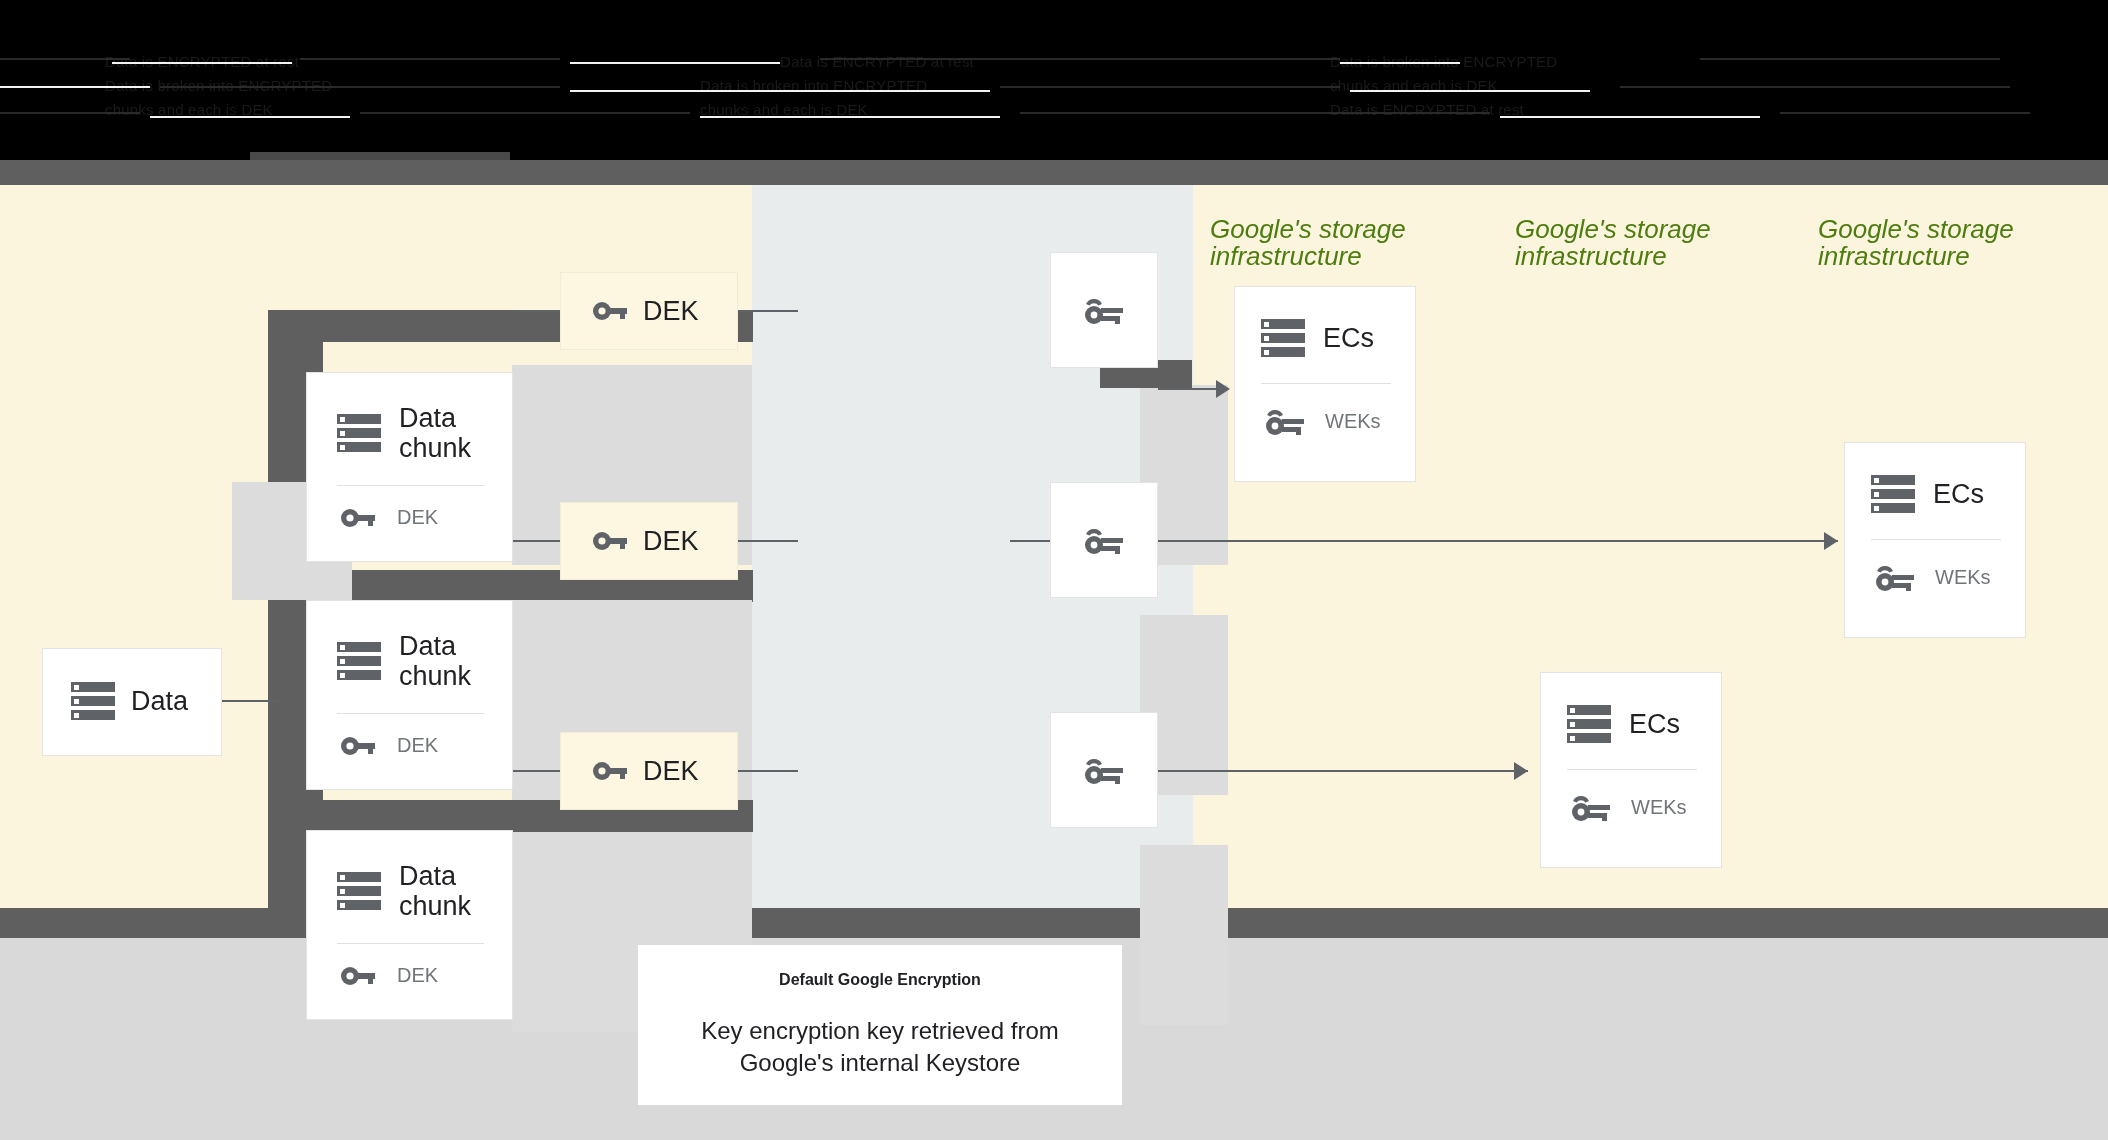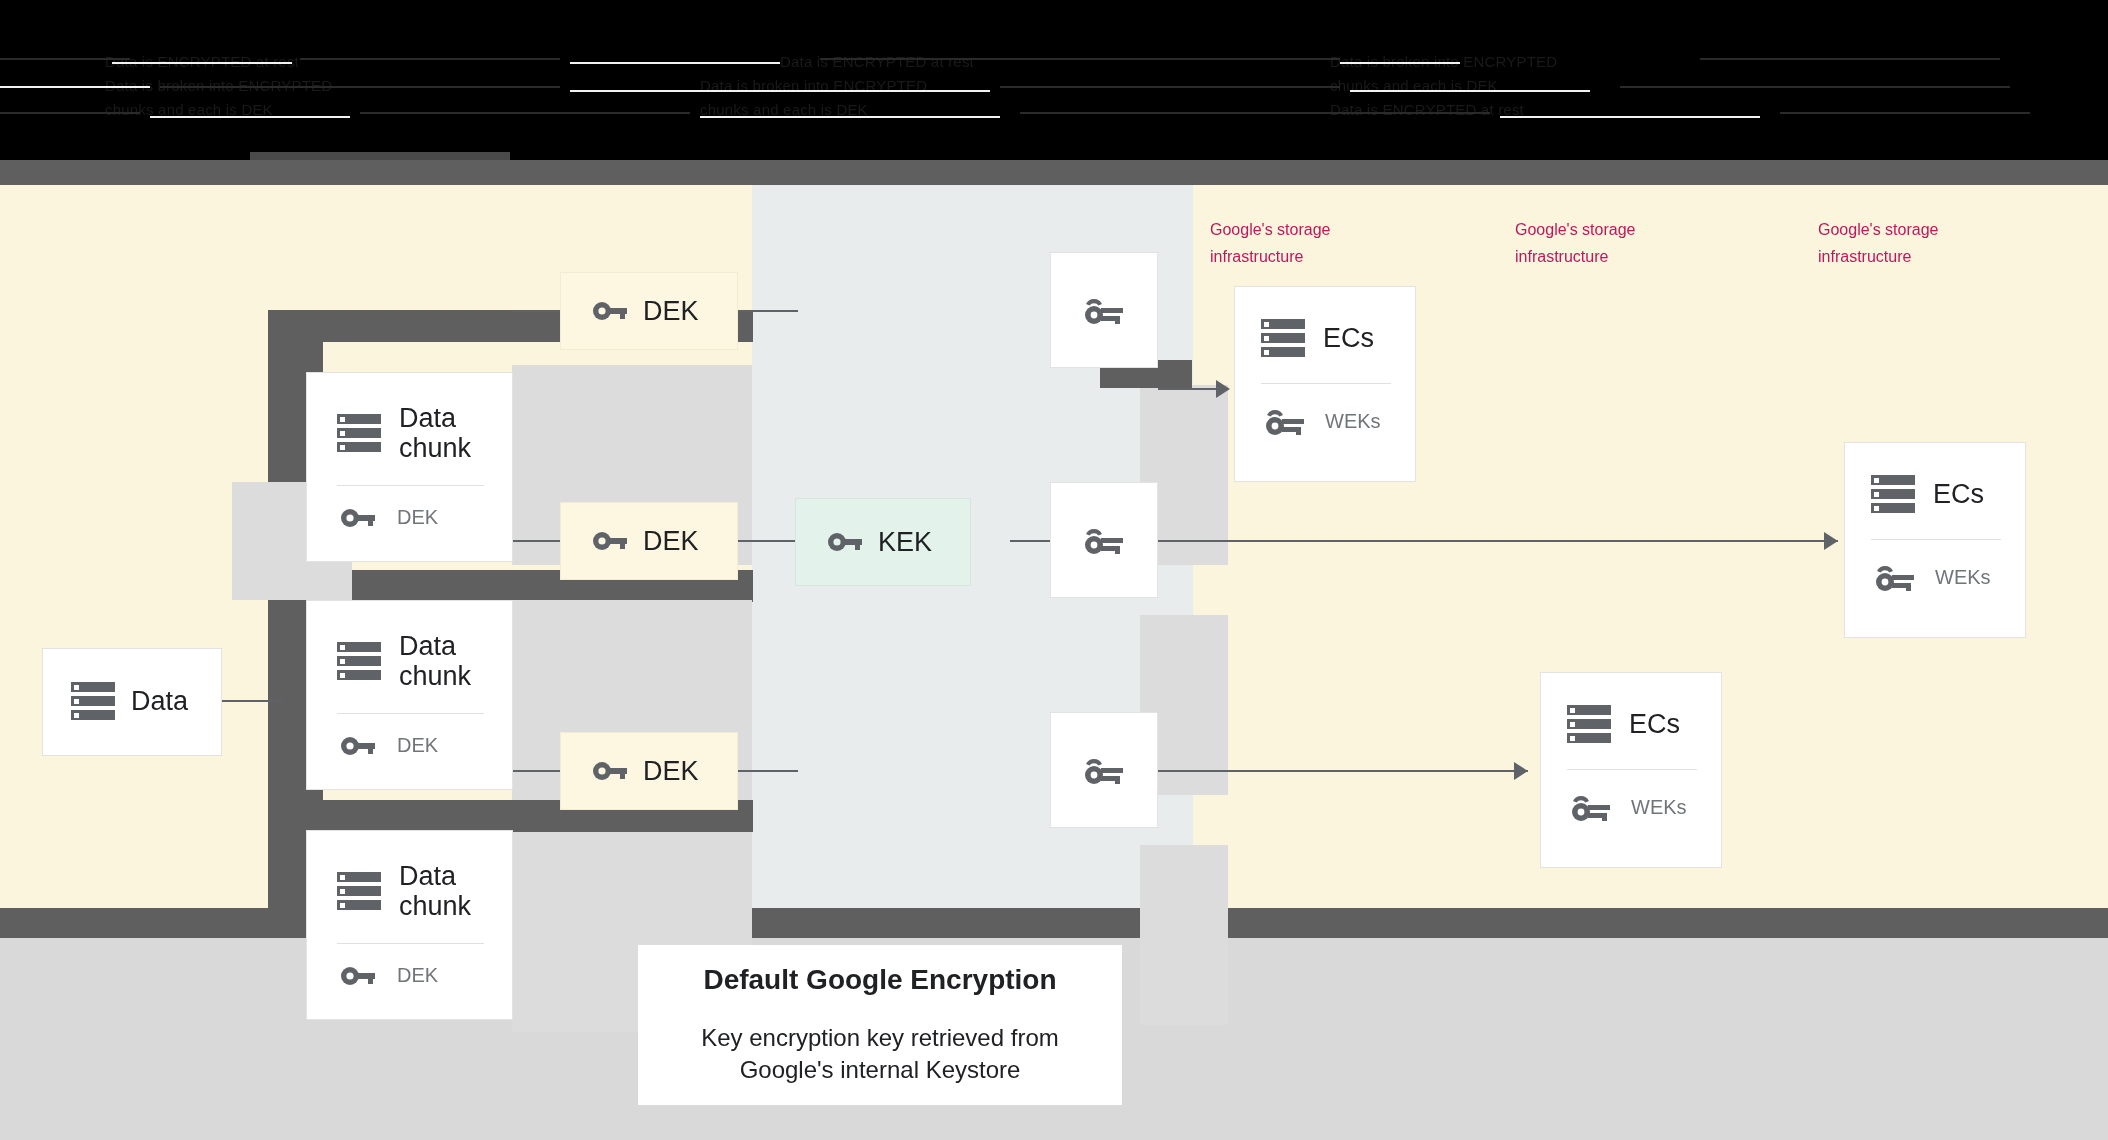--- a/index.html
+++ b/index.html
@@ -209,40 +209,41 @@
     position: absolute;
     width: 0; height: 0;
     border-top: 9px solid transparent;
     border-bottom: 9px solid transparent;
     border-left: 14px solid #5f6368;
   }
 
   
   .infra-label {
     position: absolute;
-    font-size: 16px;
+    font-size: 26px;
     line-height: 27px;
-    color: #be185d;
+    color: #4d7c0f;
     width: 210px;
+    font-style: italic;
   }
 
   
   .caption {
     position: absolute;
     background: #ffffff;
     box-sizing: border-box;
     display: flex;
     flex-direction: column;
     align-items: center;
     justify-content: center;
     gap: 26px;
     padding: 26px 30px;
   }
   .caption-title {
-    font-size: 28px;
+    font-size: 16px;
     font-weight: bold;
     color: #202124;
     text-align: center;
   }
   .caption-body {
     font-size: 24px;
     color: #202124;
     text-align: center;
     line-height: 1.35;
   }
@@ -447,33 +448,20 @@
             </g>
           </svg>
       </span>
       <span class="chip-label">DEK</span>
     </div>
 
     <div class="conn" style="left:738px; top:150px; width:60px;"></div>
     <div class="conn" style="left:738px; top:380px; width:60px;"></div>
     <div class="conn" style="left:738px; top:610px; width:60px;"></div>
 
-    <div class="chip chip-kek" style="left:795px; top:338px; width:176px; height:88px;">
-      <span class="ico-key">
-        <svg viewBox="0 0 34 22" width="34" height="22">
-            <g fill="#5f6368">
-              <circle cx="9" cy="11" r="9"></circle>
-              <circle cx="9" cy="11" r="3.6" fill="#e3f2ea"></circle>
-              <rect x="16" y="8" width="18" height="6"></rect>
-              <rect x="27" y="8" width="5" height="11"></rect>
-            </g>
-          </svg>
-      </span>
-      <span class="chip-label">KEK</span>
-    </div>
     <div class="conn" style="left:1010px; top:380px; width:60px;"></div>
 
     <div class="keytile" style="left:1050px; top:92px; width:108px; height:116px;">
       <span class="ico-key2">
         <svg viewBox="0 0 40 30" width="40" height="30">
             <g fill="#5f6368">
           <path d="M2 9 a9 9 0 0 1 16 0 l-3.5 1.6 a5.5 5.5 0 0 0 -9 0 Z"></path>
           <circle cx="10" cy="20" r="9"></circle>
               <circle cx="10" cy="20" r="3.4" fill="#ffffff"></circle>
           <rect x="17" y="13" width="22" height="5"></rect>

